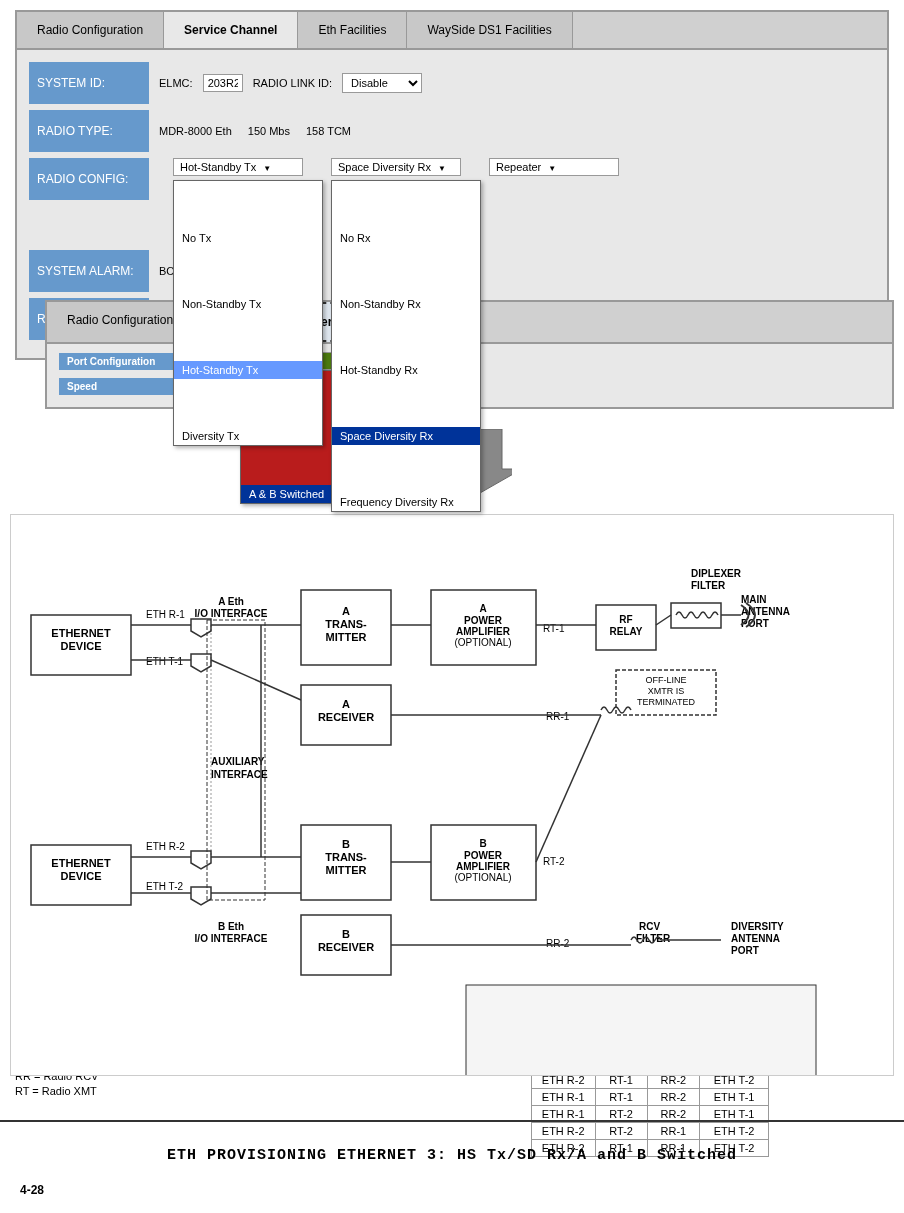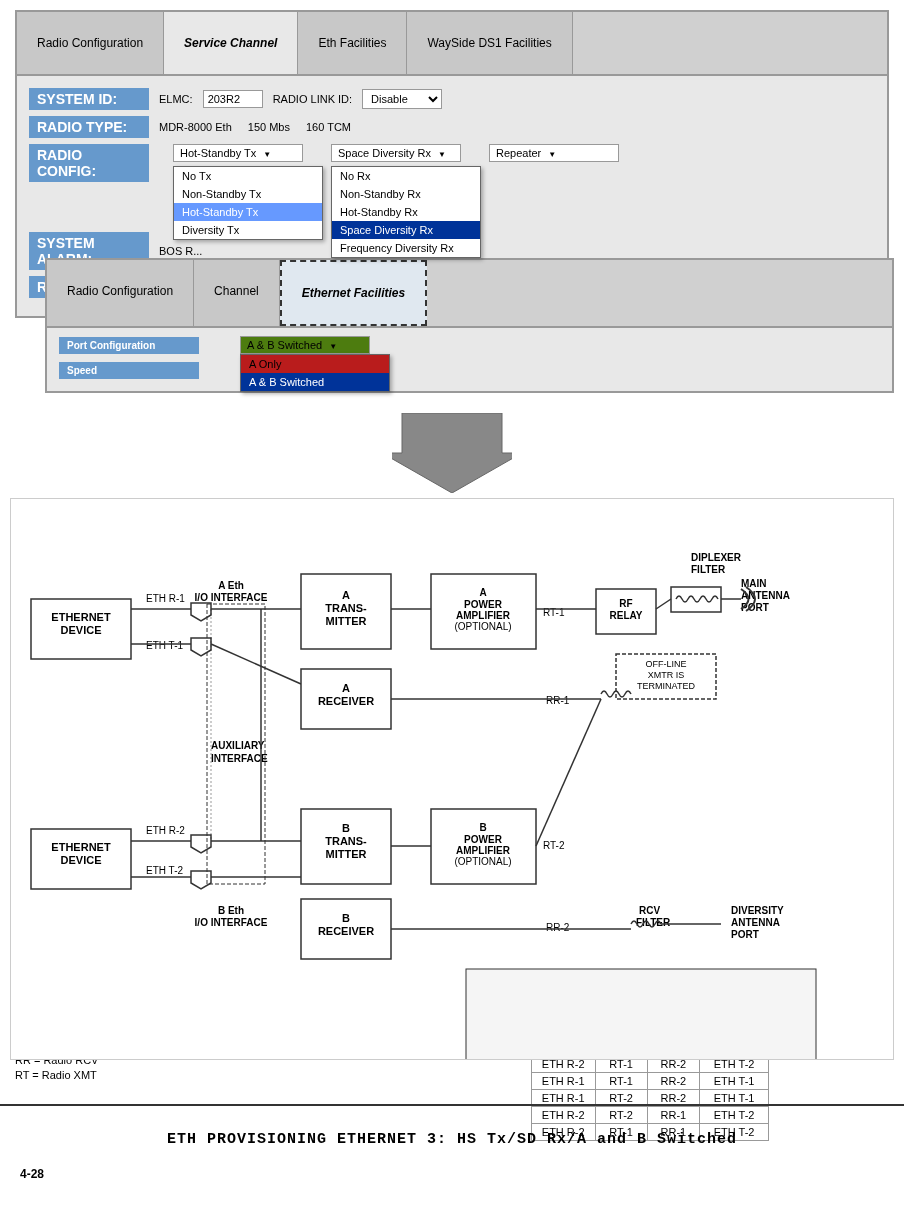--- a/index.html
+++ b/index.html
@@ -20,47 +20,46 @@
       margin: 10px 15px 0 15px;
       padding: 0;
     }
 
     .tab-bar {
       display: flex;
       background: #d0d0d0;
       border-bottom: 2px solid #999;
     }
     .tab {
-      padding: 24px 20px;
+      padding: 11px 20px;
       border-right: 1px solid #999;
       cursor: pointer;
       font-size: 12px;
       background: #c8c8c8;
     }
     .tab.active {
       background: #e8e8e8;
       font-weight: bold;
-      font-style: italic;
     }
 
     .panel-content {
       padding: 12px;
     }
 
     .field-row {
       display: flex;
       align-items: center;
       margin-bottom: 6px;
     }
     .field-label {
       background: #6699cc;
       color: #fff;
-      padding: 3px 8px;
-      font-size: 14px;
-      font-weight: bold;
+      padding: 14px 8px;
+      font-size: 12px;
+      font-weight: normal;
       width: 120px;
       min-width: 120px;
     }
     .field-value {
       padding: 2px 6px;
       font-size: 11px;
       margin-left: 4px;
     }
     .field-input {
       border: 1px solid #999;
@@ -91,20 +90,21 @@
       background: #fff;
       border: 1px solid #666;
       z-index: 10;
       min-width: 150px;
       box-shadow: 2px 2px 4px rgba(0,0,0,0.3);
     }
     .dropdown-item {
       padding: 3px 8px;
       cursor: pointer;
       font-size: 11px;
+      margin-top: 48px;
     }
     .dropdown-item.selected {
       background: #003399;
       color: #fff;
     }
     .dropdown-item.highlighted {
       background: #6699ff;
       color: #fff;
     }
 
@@ -247,32 +247,32 @@
     <div class="tab"><span>Radio Configuration</span></div>
     <div class="tab active"><span>Service Channel</span></div>
     <div class="tab"><span>Eth Facilities</span></div>
     <div class="tab"><span>WaySide DS1 Facilities</span></div>
   </div>
   <div class="panel-content">
 
     <div class="field-row">
       <div class="field-label">SYSTEM ID:</div>
       <span class="field-value">ELMC:</span>
-      <input class="field-input" type="text" value="203R2" style="width: 60px;">
+      <input class="field-input" type="text" value="203R2" style="width: 40px;">
       <span class="field-value">RADIO LINK ID:</span>
       <select class="field-input" style="width:80px;">
         <option>Disable</option>
       </select>
     </div>
 
     <div class="field-row">
       <div class="field-label">RADIO TYPE:</div>
       <span class="field-value">MDR-8000 Eth</span>
       <span class="field-value">150 Mbs</span>
-      <span class="field-value">160 TCM</span>
+      <span class="field-value">158 TCM</span>
     </div>
 
     <div class="field-row" style="align-items:flex-start; position:relative; z-index:5;gap:20px;">
       <div class="field-label">RADIO CONFIG:</div>
 
       <div style="position:relative; margin-left:4px;">
         <div class="dropdown-box">
           <span>Hot-Standby Tx</span>
           <span class="dropdown-arrow">▼</span>
         </div>

